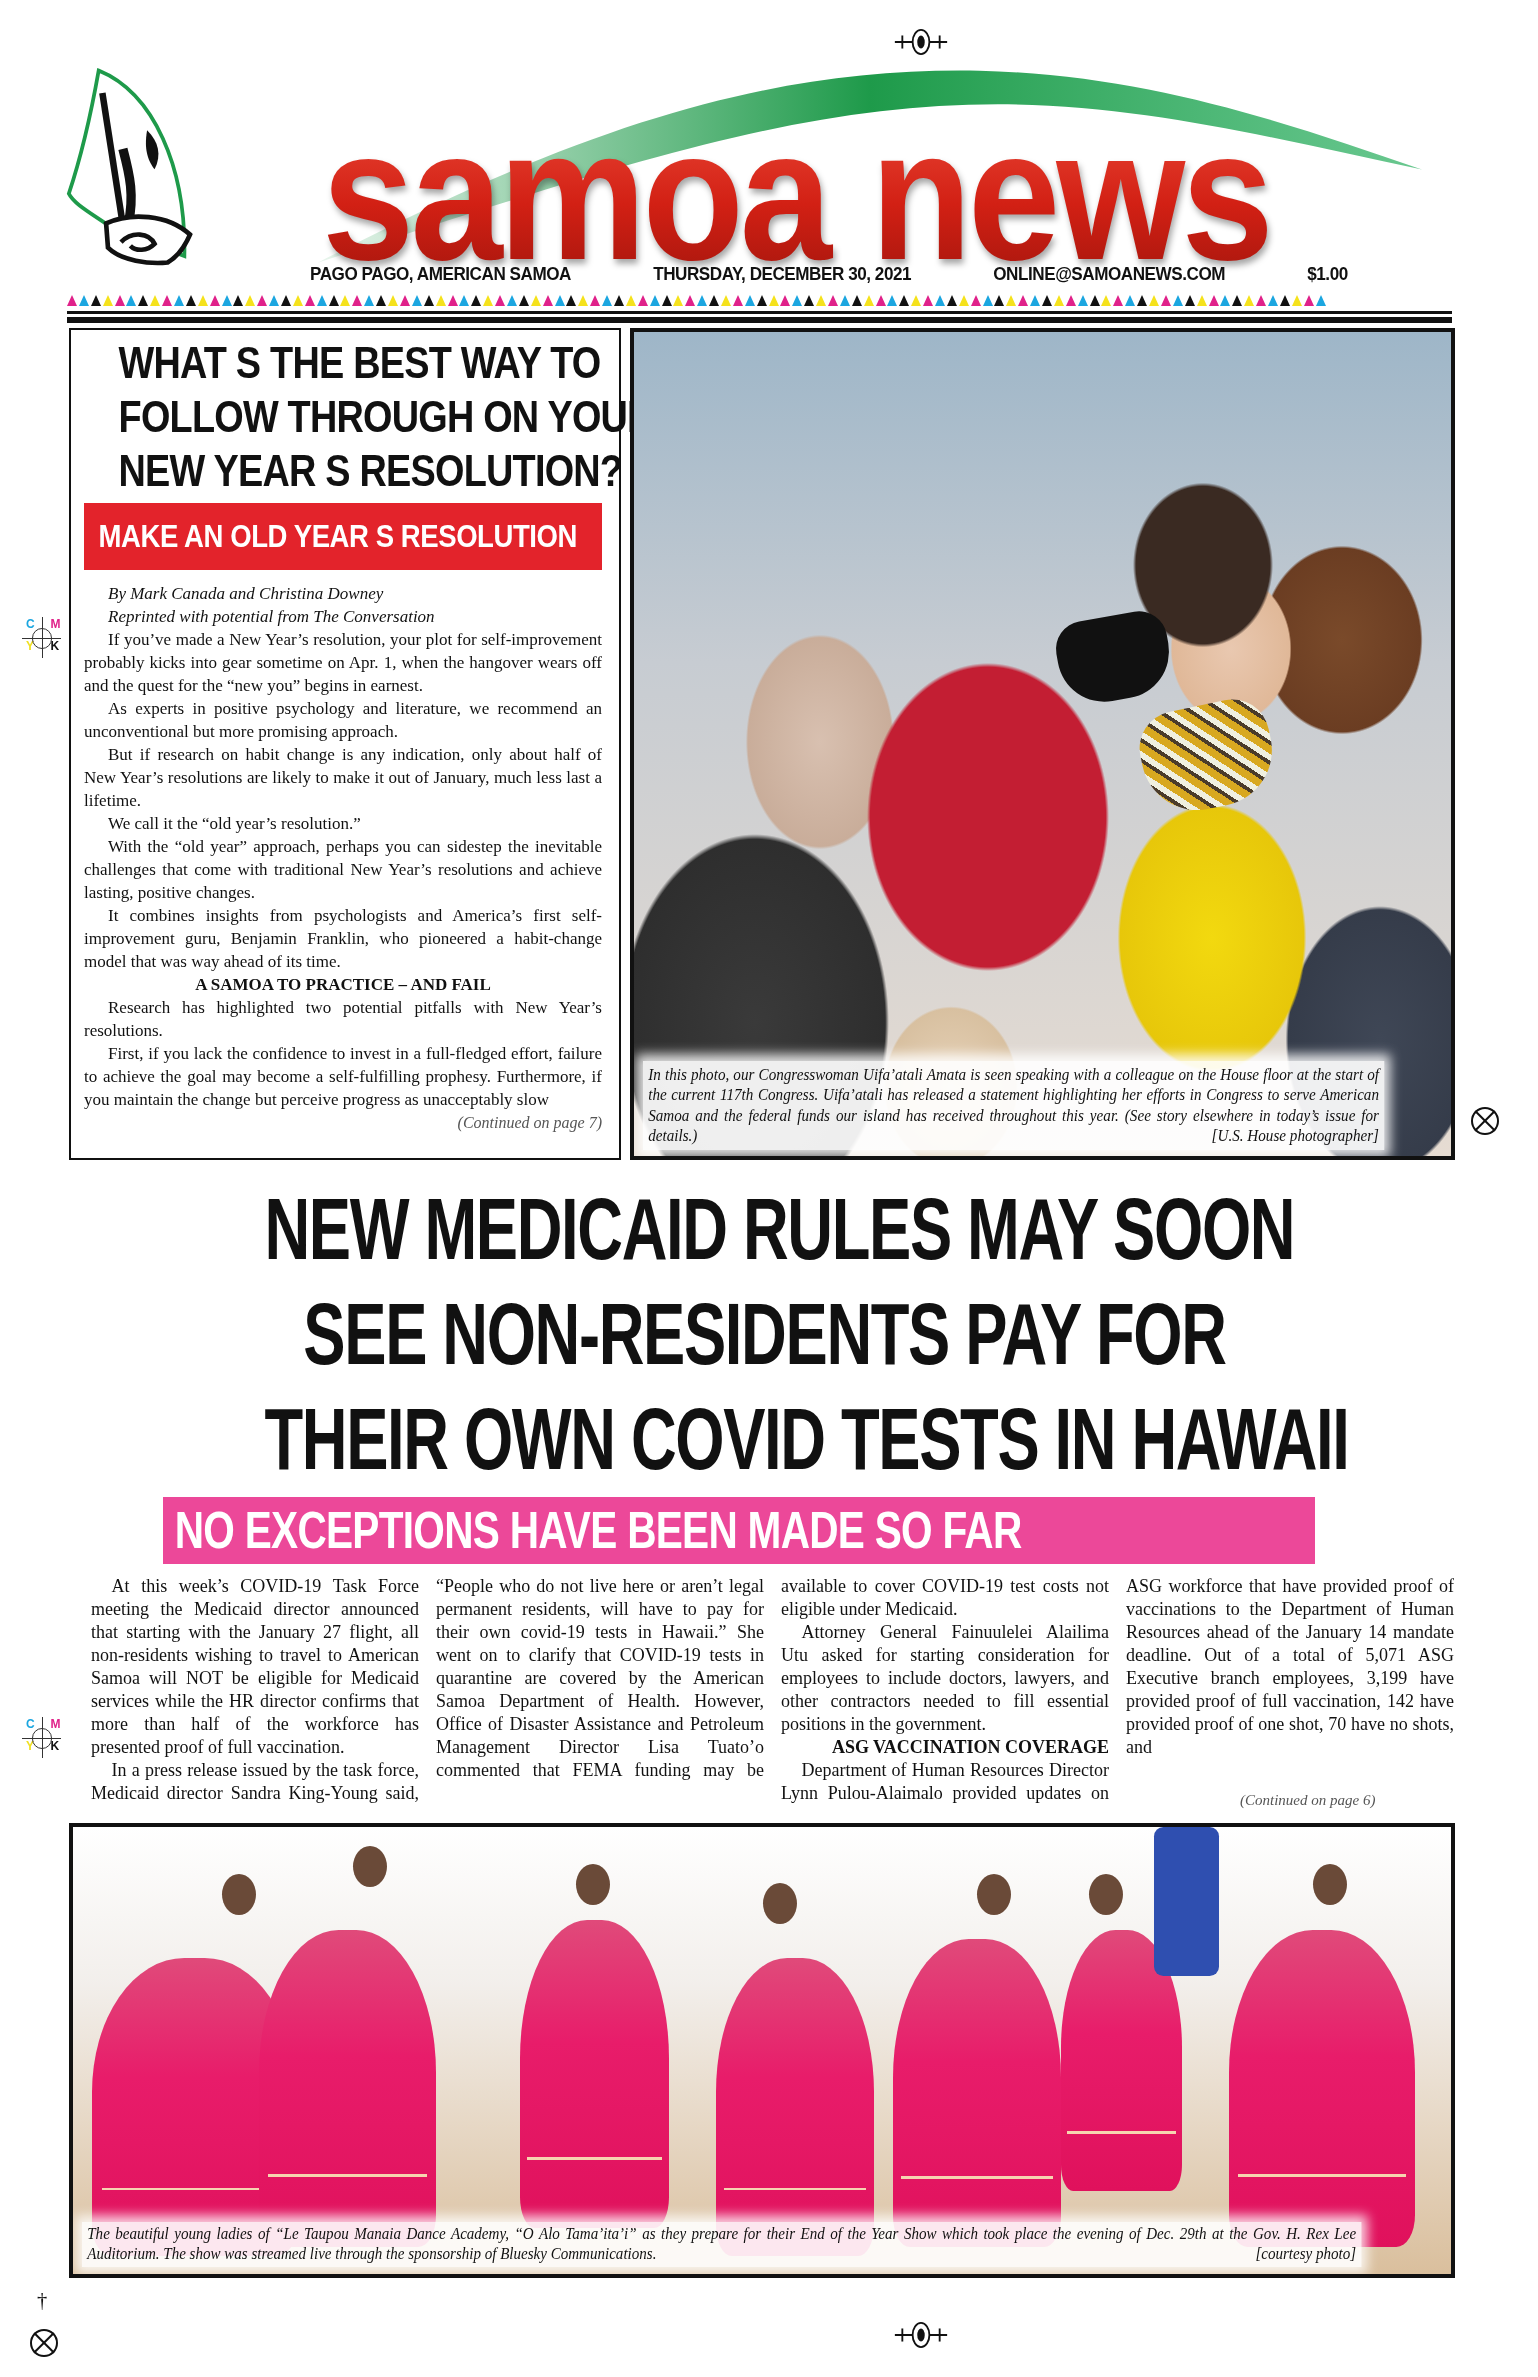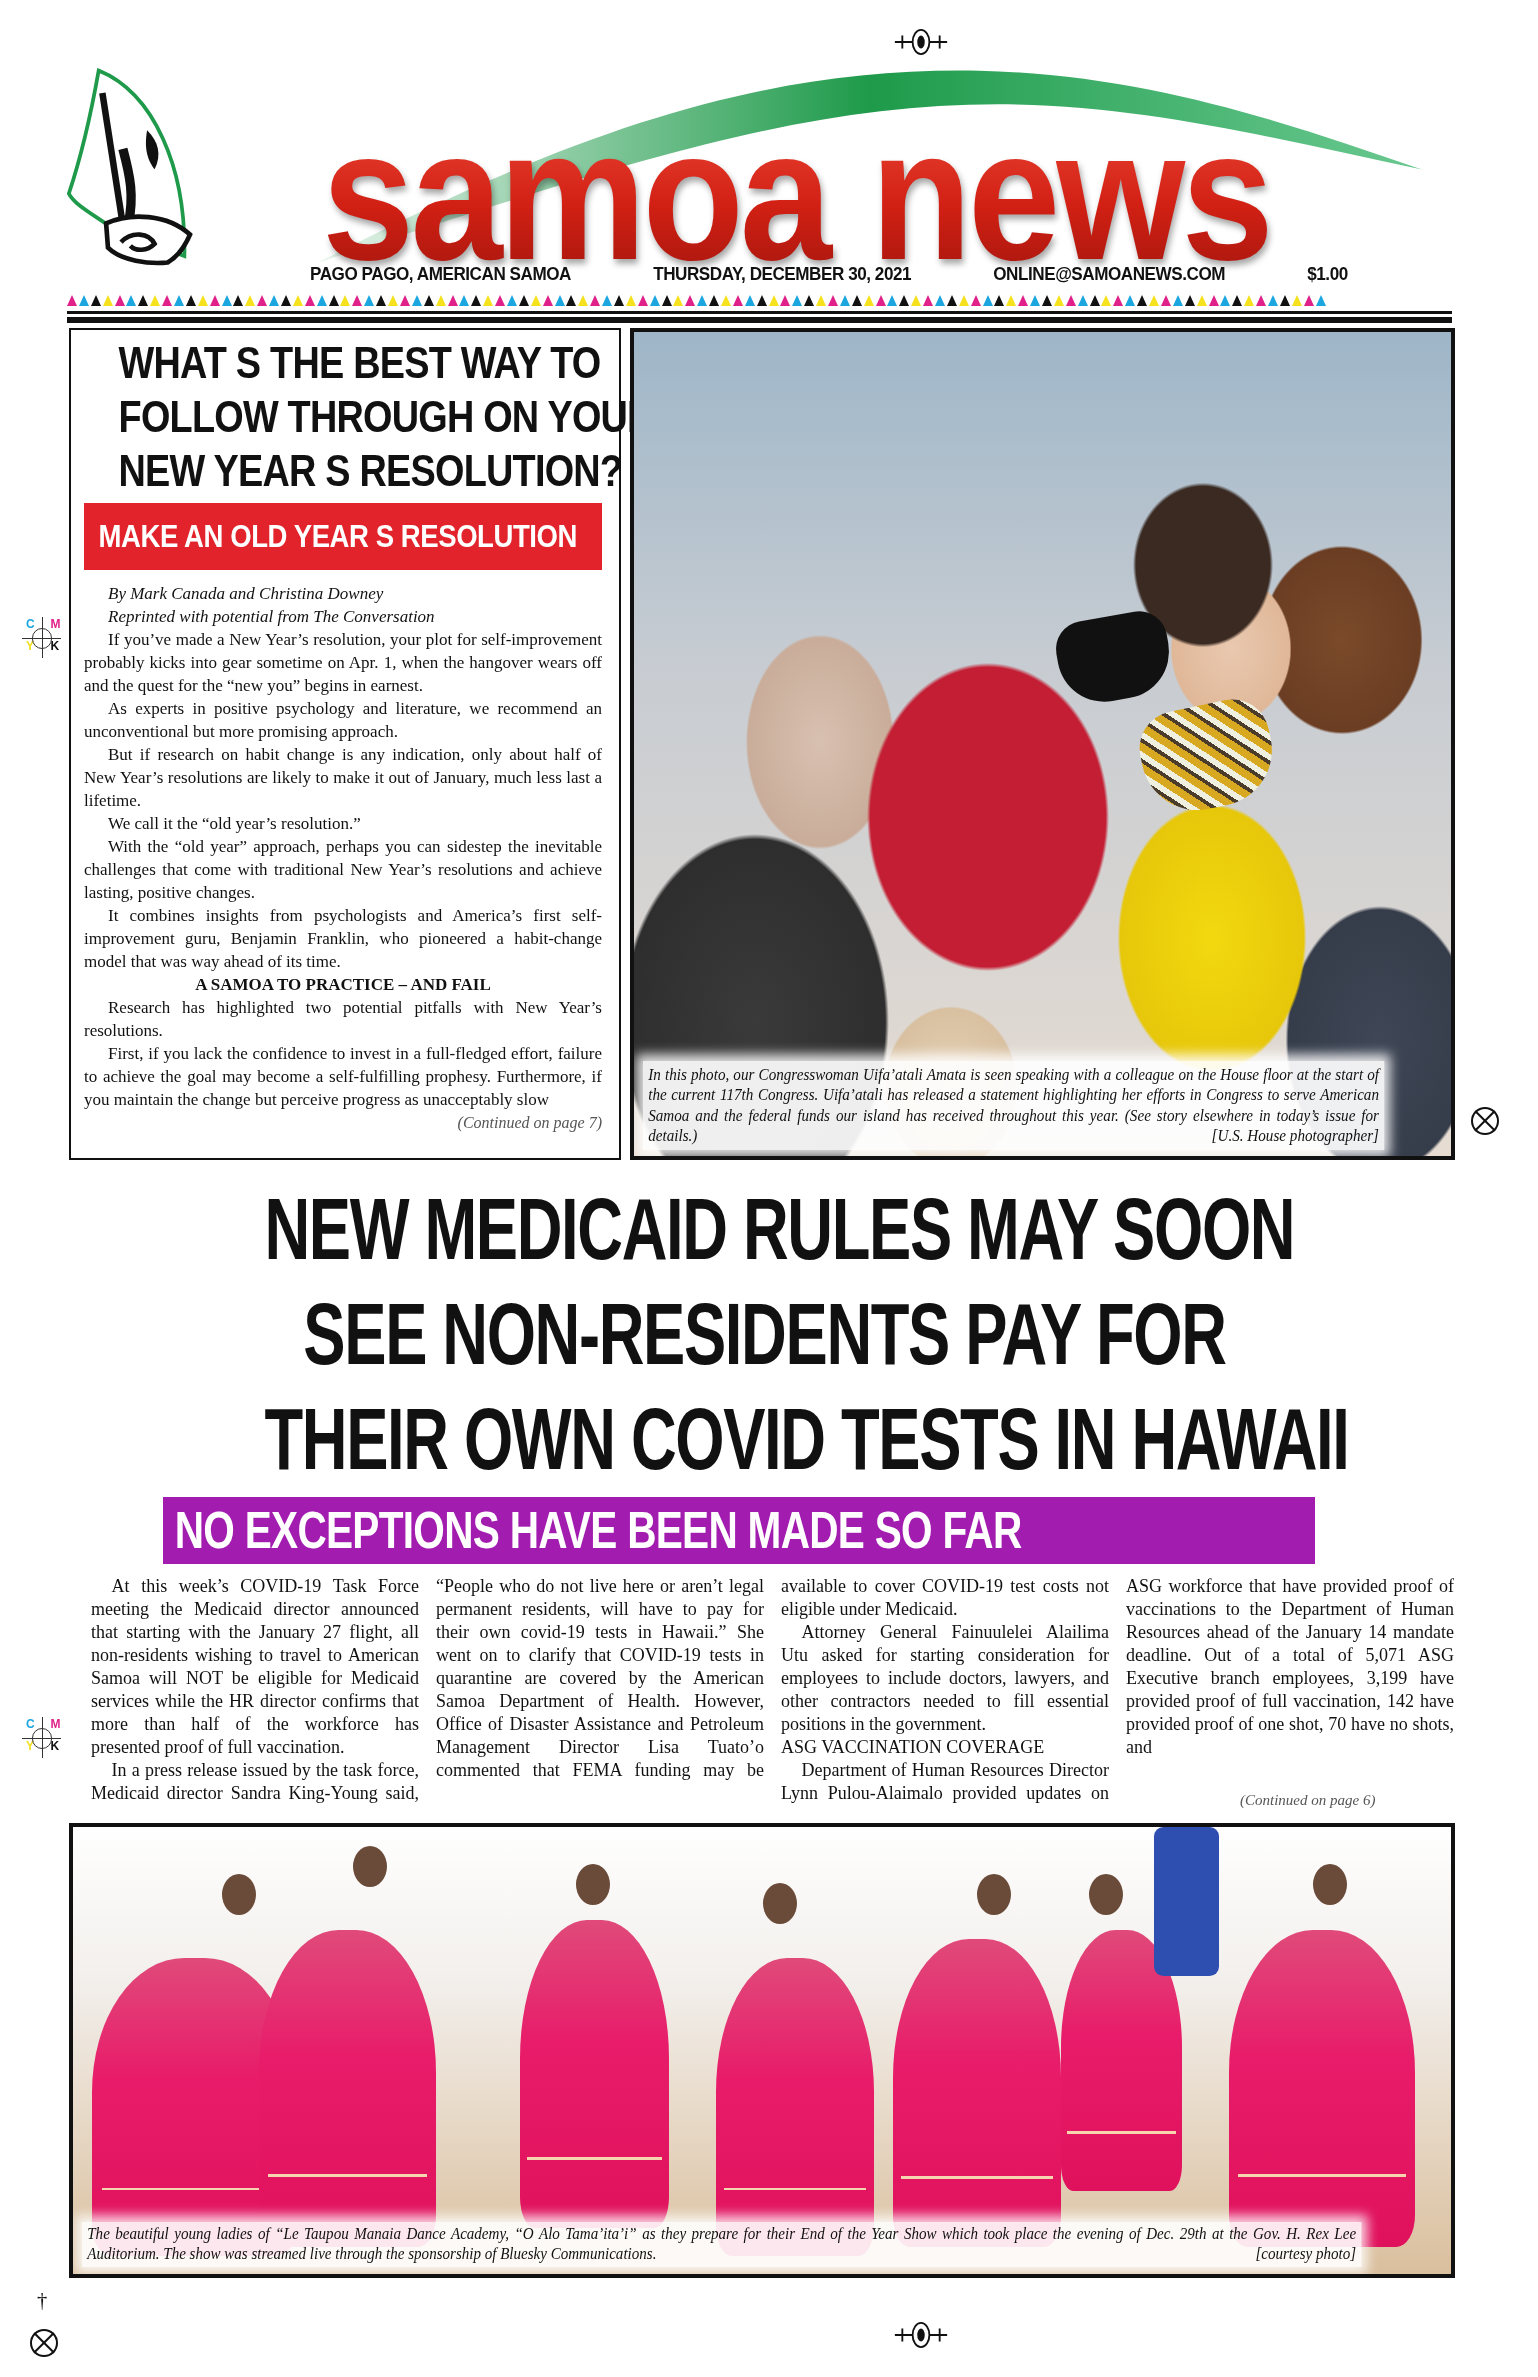--- a/index.html
+++ b/index.html
@@ -60,27 +60,27 @@
     radial-gradient(ellipse 93px 112px at 317px 755px, #e6d2b8 0%, #d8c0a0 70%, transparent 72%),
     linear-gradient(180deg,#9eb6c8 0%,#c7ccd2 40%,#e6dcd2 100%)}
   .photo1 .mask{position:absolute;left:424px;top:284px;width:112px;height:84px;background:#111;border-radius:28px 28px 47px 47px;transform:rotate(-10deg)}
   .photo1 .mask2{position:absolute;left:508px;top:373px;width:131px;height:103px;background:repeating-linear-gradient(45deg,#d8a820 0 7.5px,#4a3b2a 7.5px 11.2px,#f0f0e0 11.2px 17px);border-radius:37px 37px 56px 56px;transform:rotate(-12deg)}
   .photo1 .caption{position:absolute;left:9.3px;bottom:5.6px;width:797px;background:rgba(255,255,255,.92);box-shadow:0 0 11.2px 7.5px rgba(255,255,255,.85);padding:3.7px 5.6px;font-style:italic;font-size:16.3px;line-height:20.5px;text-align:justify;transform:scaleX(.93);transform-origin:left}
   .photo1 .caption .credit{float:right}
 
   
   .main-headline{left:70px;top:1176px;width:1389px;text-align:center;font-family:"Liberation Sans",sans-serif;font-weight:bold;font-size:88px;line-height:105px;letter-spacing:-1.9px}
   .main-headline div{white-space:nowrap;transform:scaleX(.72);transform-origin:center}
-  .blue-banner{left:163px;top:1497px;width:1152px;height:67px;background:#a21caf}
+  .blue-banner{left:163px;top:1497px;width:1152px;height:67px;background:#ec4899}
   .blue-banner span{display:block;color:#fff;font-family:"Liberation Sans",sans-serif;font-weight:bold;font-size:52px;line-height:67px;padding-left:15px;white-space:nowrap;transform:scaleX(.78);transform-origin:left center;letter-spacing:-0.9px}
 
   
   .main-body{left:91px;top:1575px;width:1363px;height:242px;column-count:4;column-gap:17px;font-size:18px;line-height:23px;text-align:justify;column-fill:auto}
   .main-body p{text-indent:20.5px}
-  .main-body .sub{text-align:left;font-weight:normal;text-indent:0}
+  .main-body .sub{text-align:right;font-weight:bold;text-indent:0}
   .cont2{left:1240px;top:1792px;font-style:italic;color:#555;font-size:15px}
 
   
   .photo2{left:69px;top:1823px;width:1386px;height:455px;border:4.7px solid #111;overflow:hidden}
   .photo2 .bg{position:absolute;inset:0;background:
     linear-gradient(180deg, rgba(255,255,255,.9) 0%, rgba(240,236,232,.85) 35%, rgba(214,184,146,.9) 100%)}
   .dancer{position:absolute;background:linear-gradient(180deg,#e04a7a 0%,#e81c6a 40%,#e0115c 100%);border-radius:45% 45% 10% 10%}
   .dancer:after{content:"";position:absolute;left:5%;right:5%;bottom:22%;height:2.8px;background:#f6d4b0}
   .head{position:absolute;width:34px;height:41px;border-radius:50%;background:#6a4a38}
   .photo2 .caption{position:absolute;left:9.3px;bottom:7.5px;width:1361px;background:rgba(255,255,255,.9);box-shadow:0 0 11.2px 7.5px rgba(255,255,255,.8);padding:1.9px 5.6px;font-style:italic;font-size:16px;line-height:20.5px;text-align:justify;transform:scaleX(.94);transform-origin:left}

